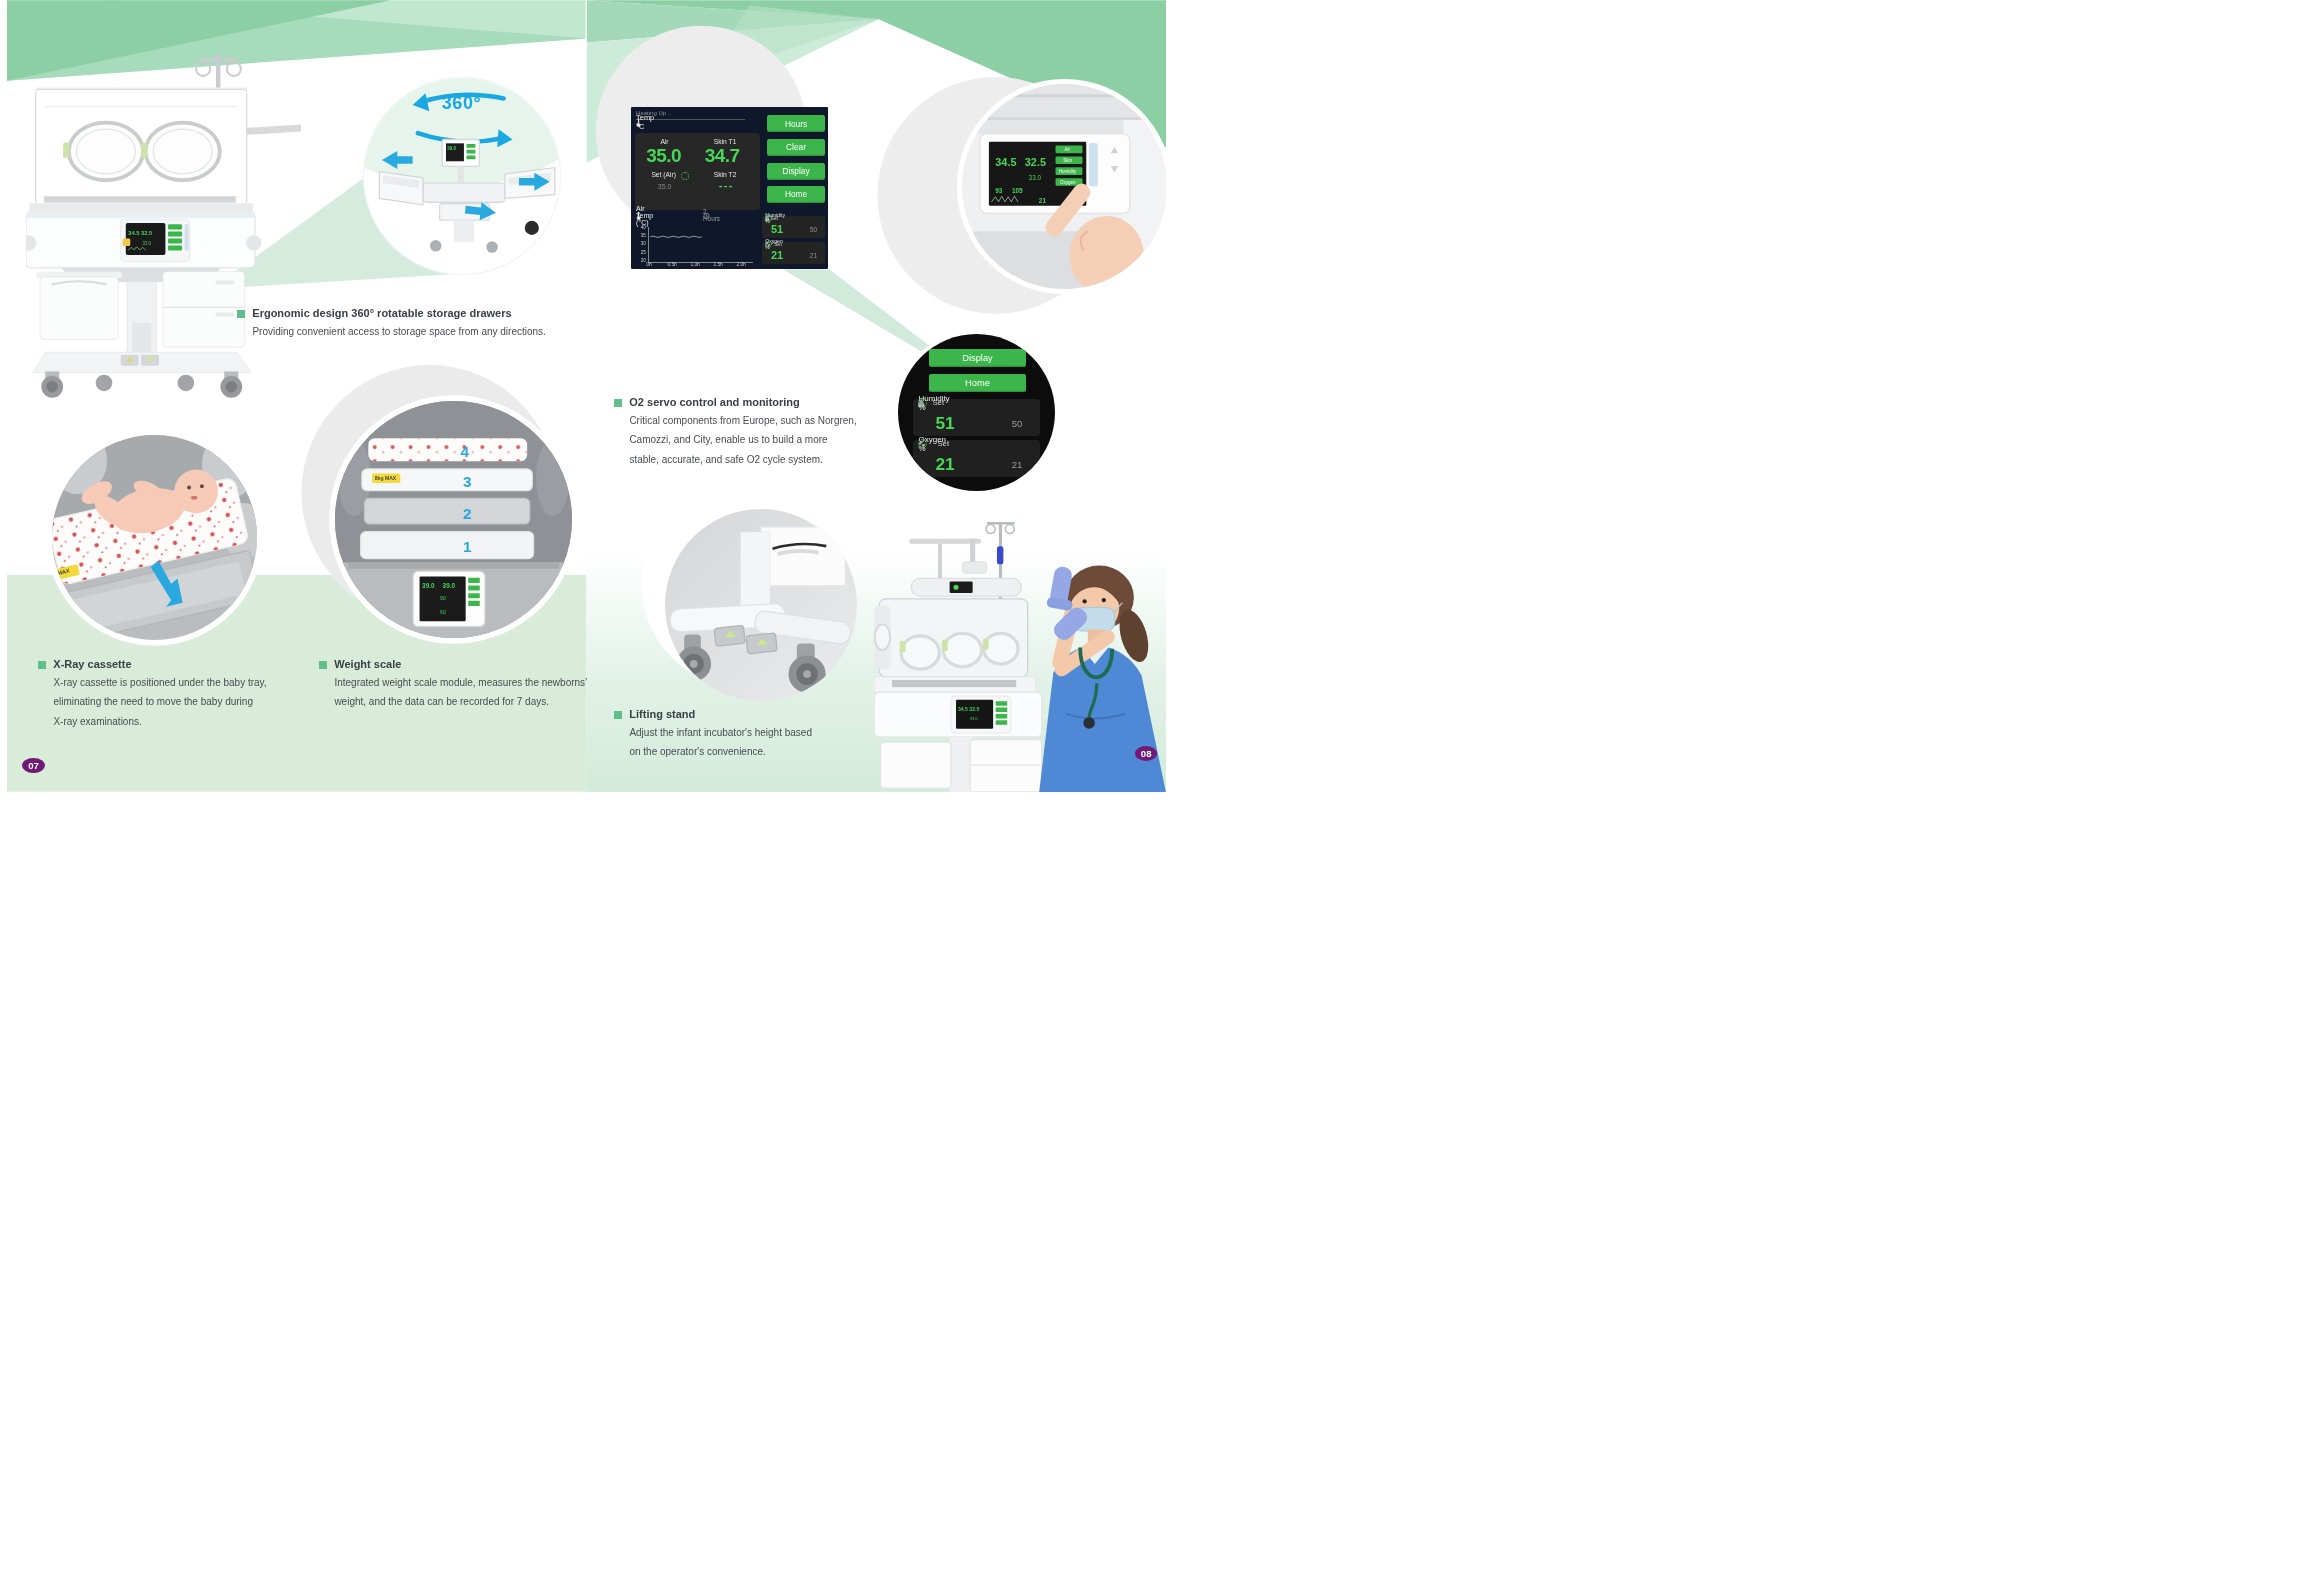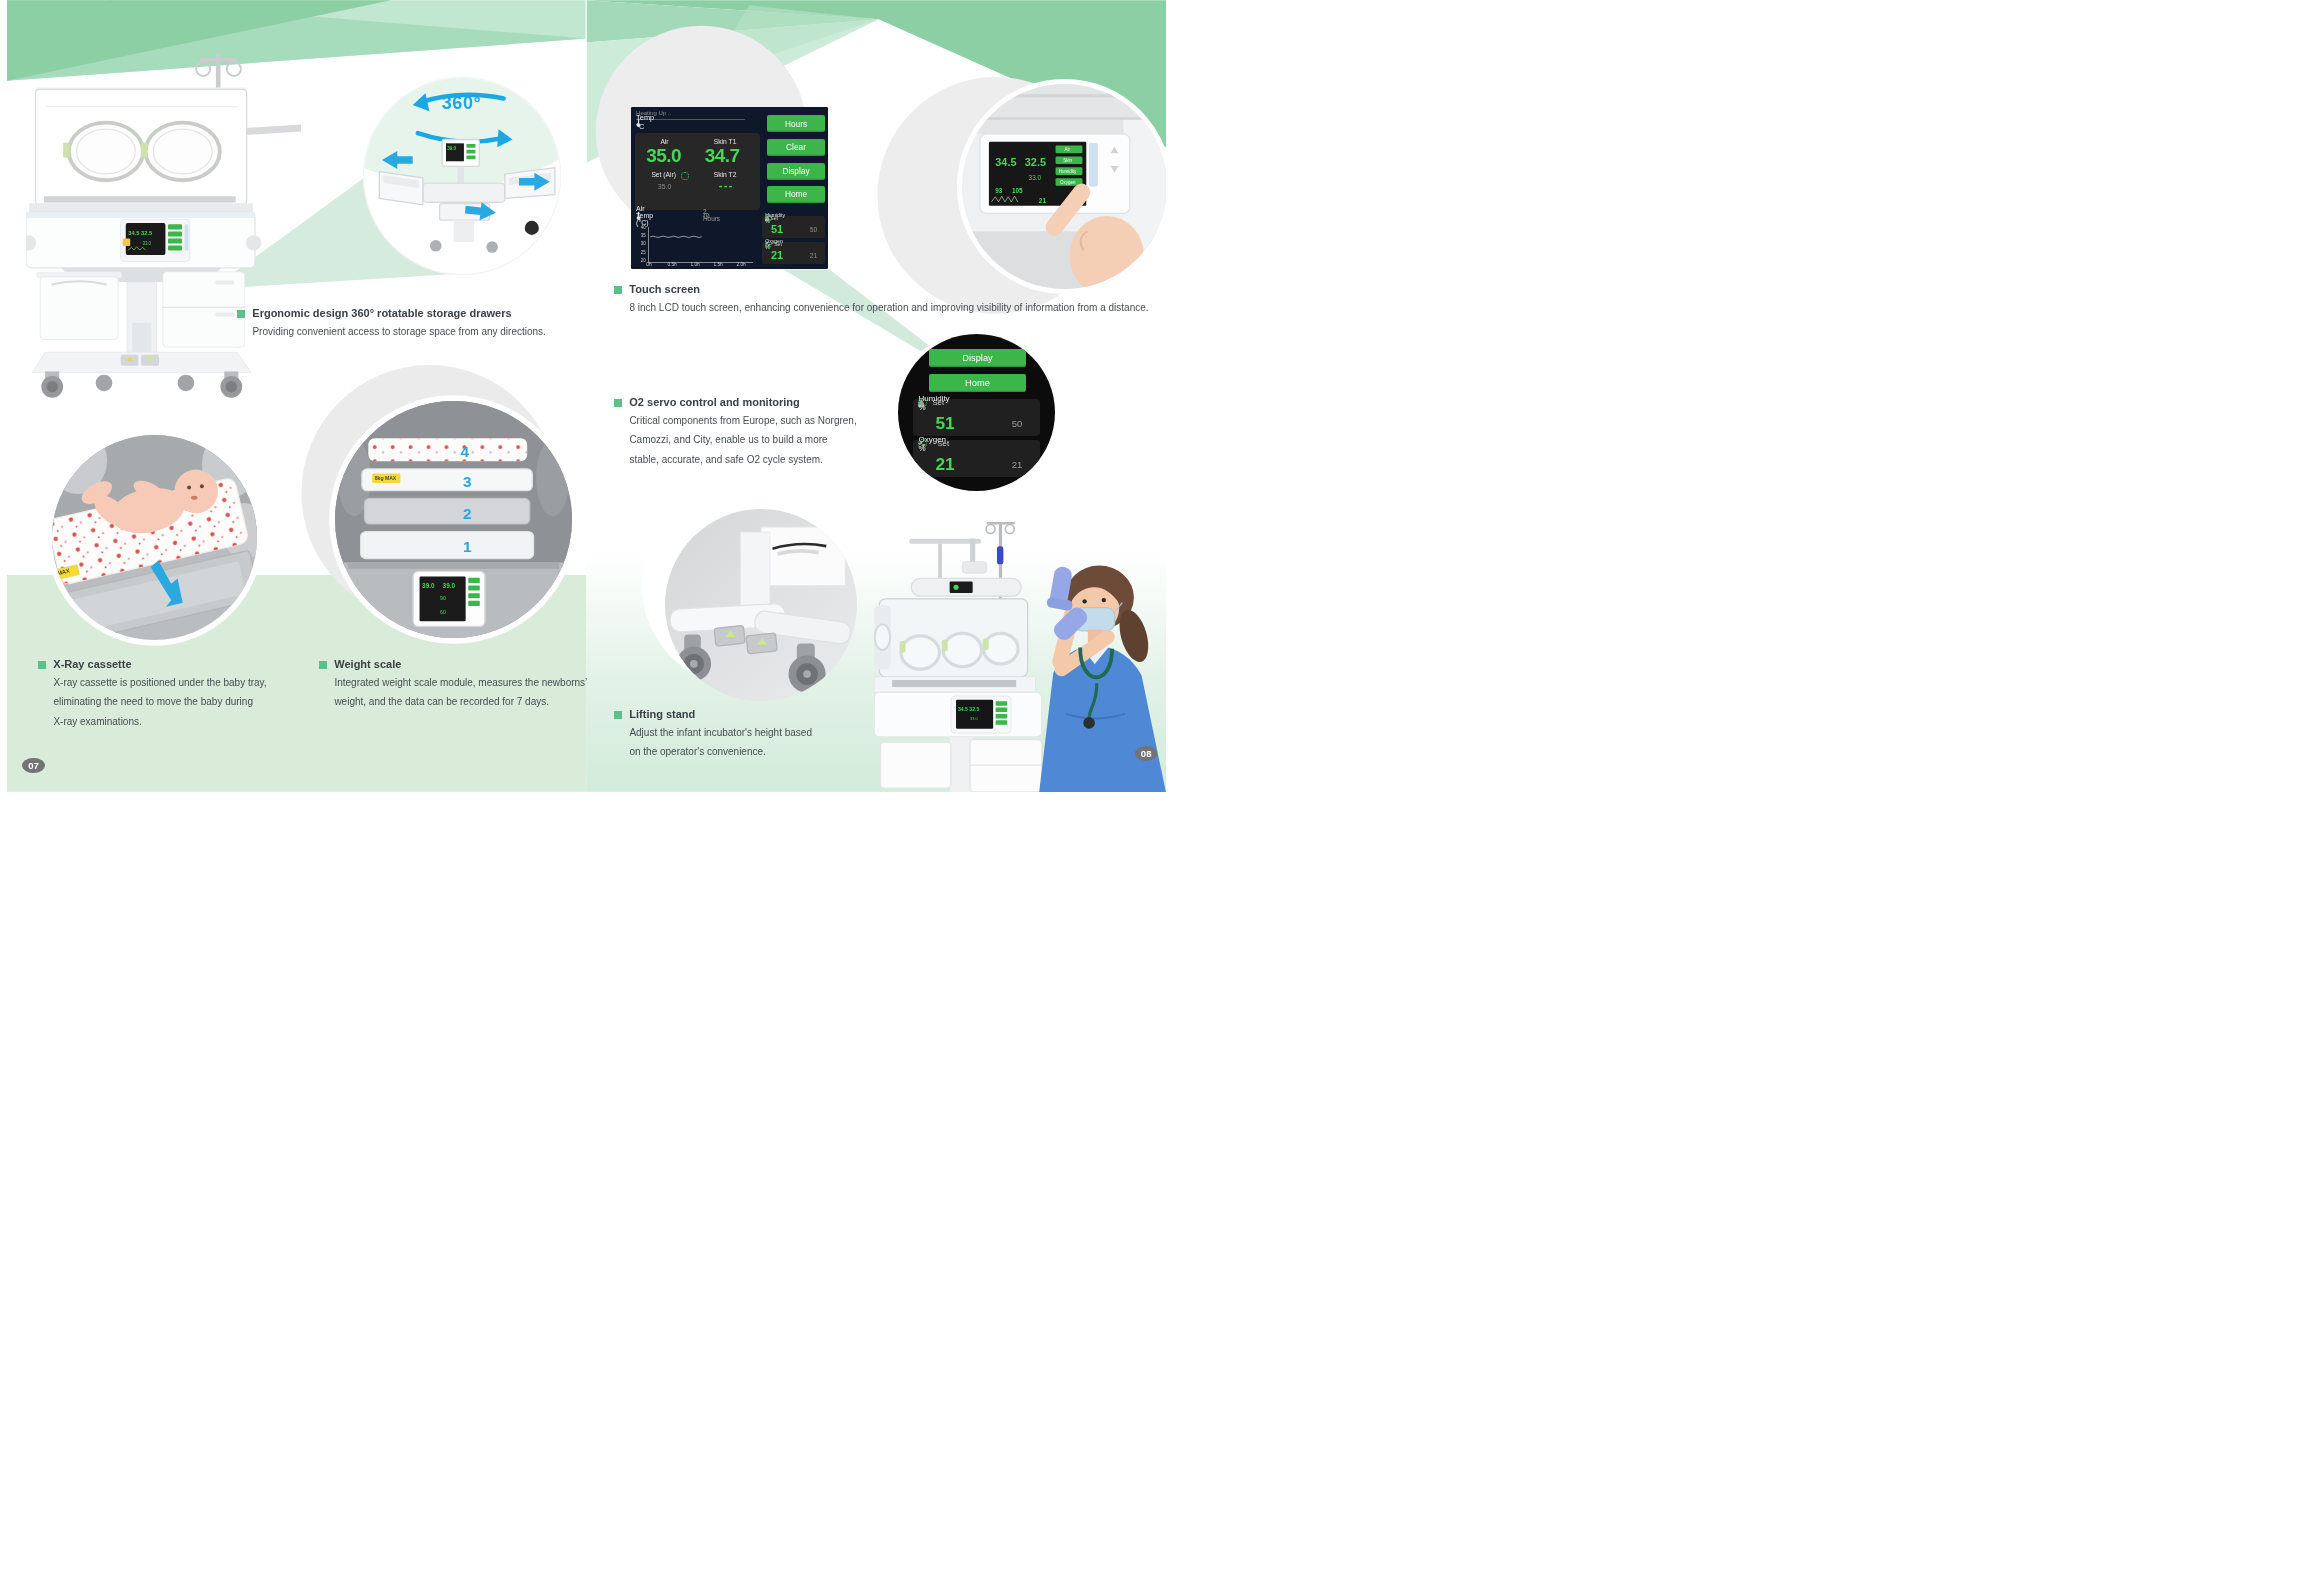--- a/index.html
+++ b/index.html
@@ -46,21 +46,21 @@
   .o2-tile .r1{position:absolute;left:5.1px;top:3.8px;display:flex;align-items:center;gap:3.8px;font-size:8px;color:#f0f0f0;}
   .o2-tile .set{color:#d5d5d5;font-size:7.7px;}
   .o2-tile .val{position:absolute;left:22px;top:14px;font-size:17.3px;font-weight:bold;color:#46d757;}
   .o2-tile .sv{position:absolute;right:18px;top:19px;font-size:9.6px;color:#9a9a9a;}
   .spin-l{width:7px;height:7px;border:1.6px dotted #46d757;border-radius:50%;display:inline-block;}
 
   
   .circle{position:absolute;border-radius:50%;overflow:hidden;}
   .ring{box-shadow:0 0 0 5.8px #fff;}
 
-  .badge{position:absolute;width:22.4px;height:15px;border-radius:50%;background:#737373;color:#fff;font-size:9.6px;font-weight:bold;display:flex;align-items:center;justify-content:center;}
+  .badge{position:absolute;width:22.4px;height:15px;border-radius:50%;background:#701a75;color:#fff;font-size:9.6px;font-weight:bold;display:flex;align-items:center;justify-content:center;}
 
   .rot-label{position:absolute;left:395px;top:93px;width:119px;text-align:center;font-size:18px;font-weight:bold;color:#19a8e2;letter-spacing:0.6px;}
 </style>
 </head>
 <body>
 
 <div class="page">
 
   <svg class="abs" style="left:0;top:0" width="1159" height="792" viewBox="0 0 1811 1237">
     <defs>
@@ -425,27 +425,20 @@
 
       <g>
         <rect x="152" y="148" width="27" height="96" rx="13" fill="#f4cfb6" transform="rotate(38 165 196)"></rect>
         <ellipse cx="226" cy="268" rx="58" ry="62" fill="#f4cfb6"></ellipse>
         <rect x="236" y="300" width="90" height="60" rx="20" fill="#f4cfb6" transform="rotate(30 280 330)"></rect>
         <path d="M196,230 q-18,10 -6,30" stroke="#e4b89e" stroke-width="3" fill="none"></path>
       </g>
     </svg>
   </div>
 
-  <div class="feature" style="left:607px;top:283px">
-    <div class="f-head">
-      <span class="bullet"></span>
-      <span class="f-title">Touch screen</span>
-    </div>
-    <div class="f-line">8 inch LCD touch screen, enhancing convenience for operation and improving visibility of information from a distance.</div>
-  </div>
 
   <div class="feature" style="left:607px;top:396px">
     <div class="f-head">
       <span class="bullet"></span>
       <span class="f-title">O2 servo control and monitoring</span>
     </div>
     <div class="f-line">Critical components from Europe, such as Norgren,</div>
     <div class="f-line">Camozzi, and City, enable us to build a more</div>
     <div class="f-line">stable, accurate, and safe O2 cycle system.</div>
   </div>

